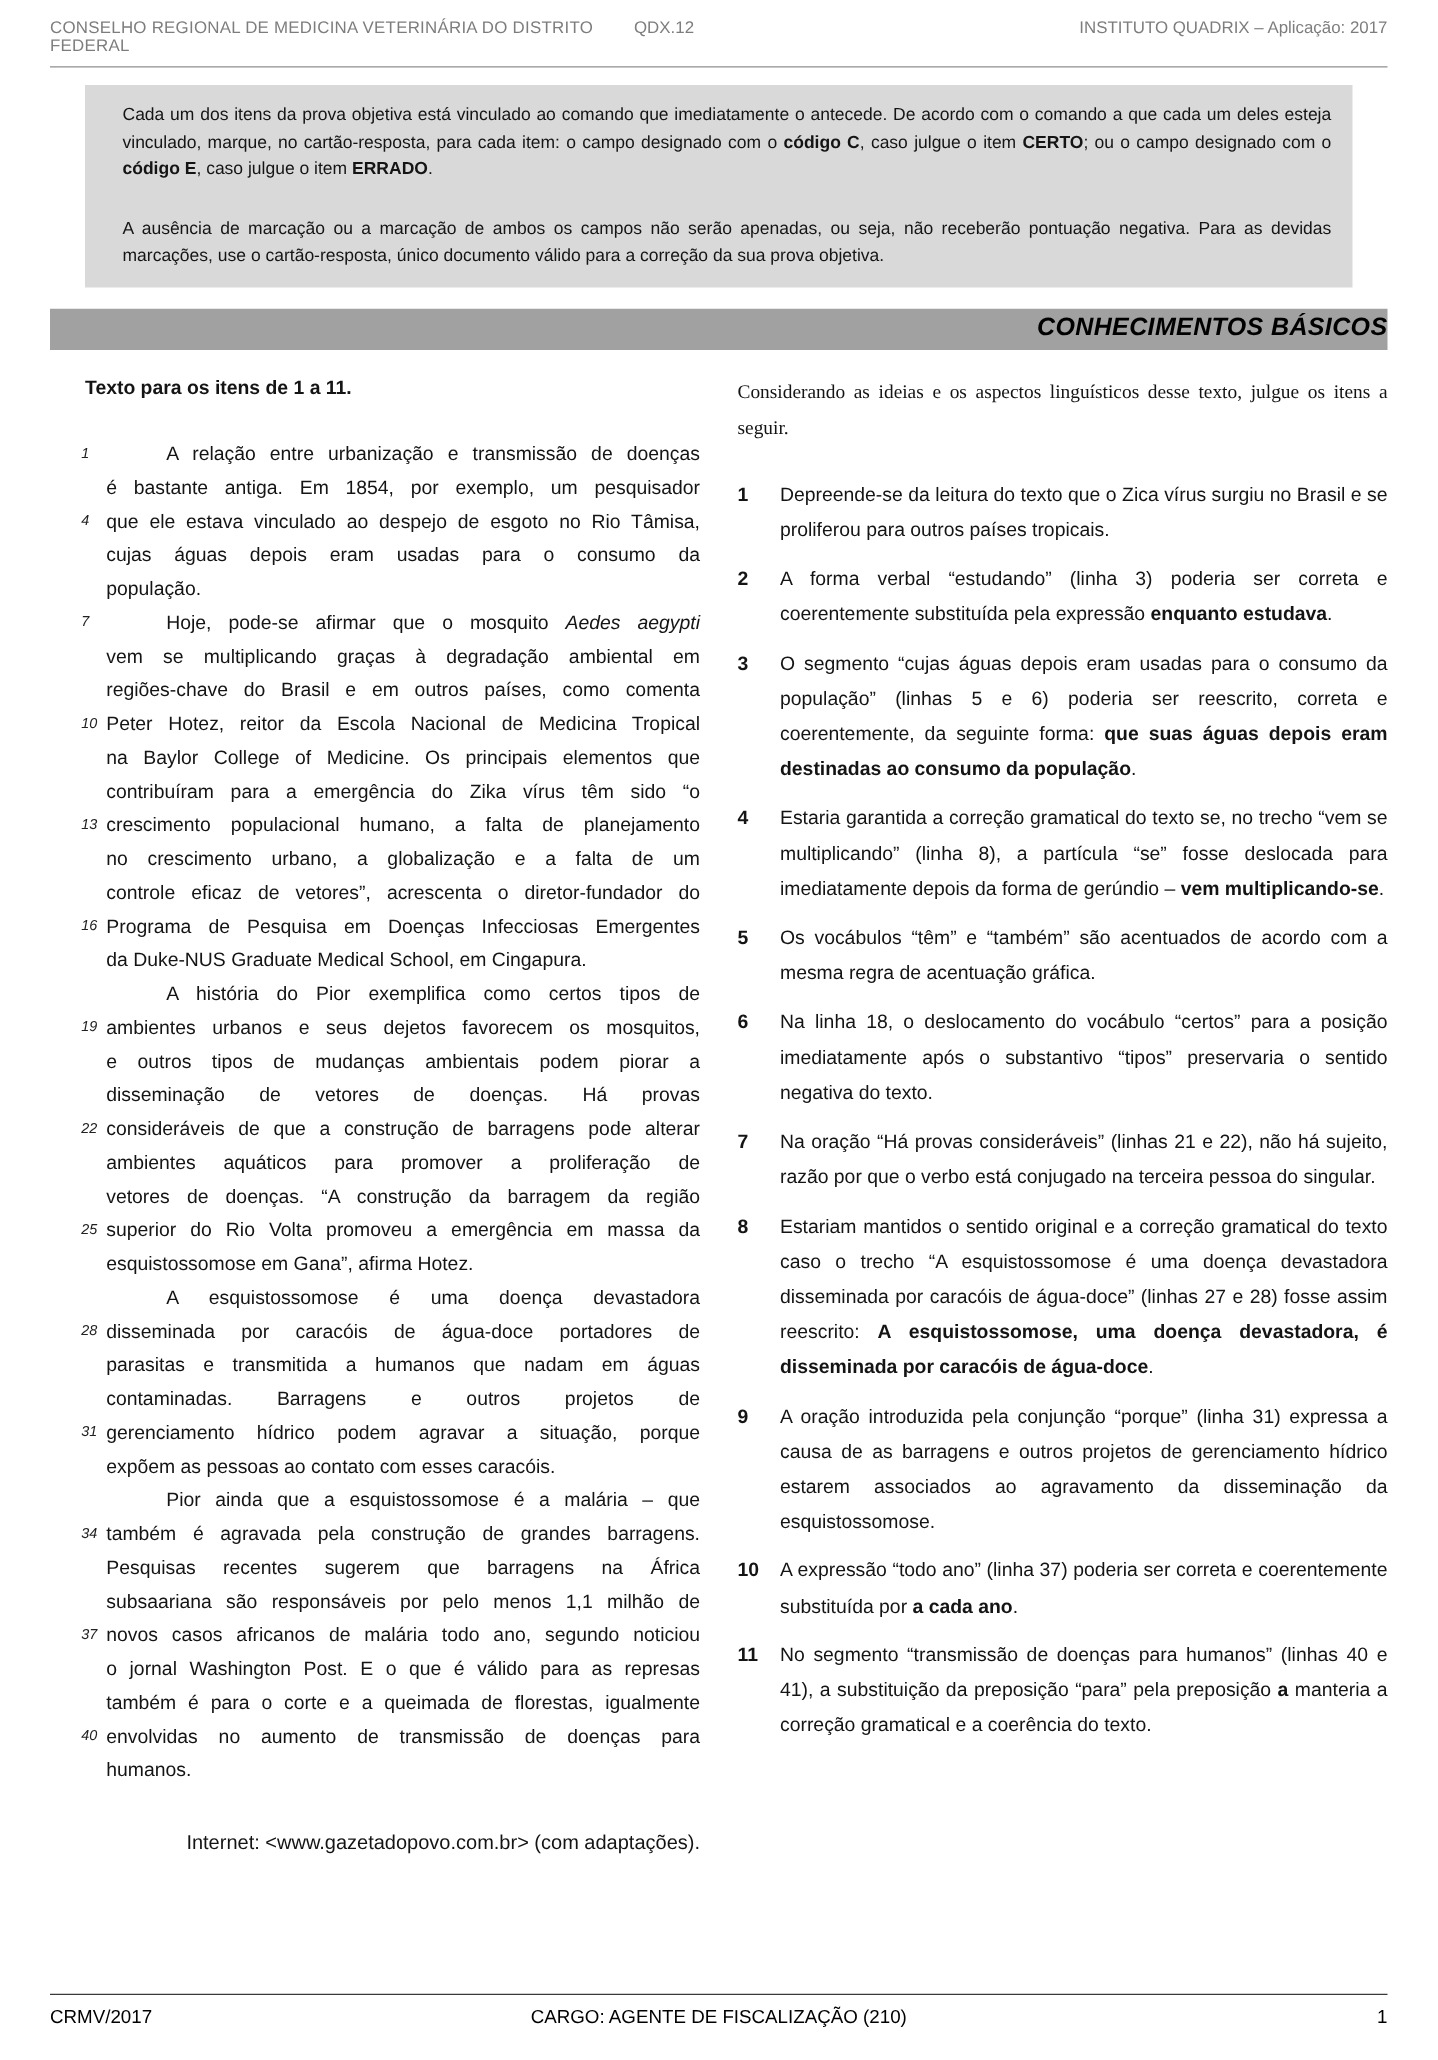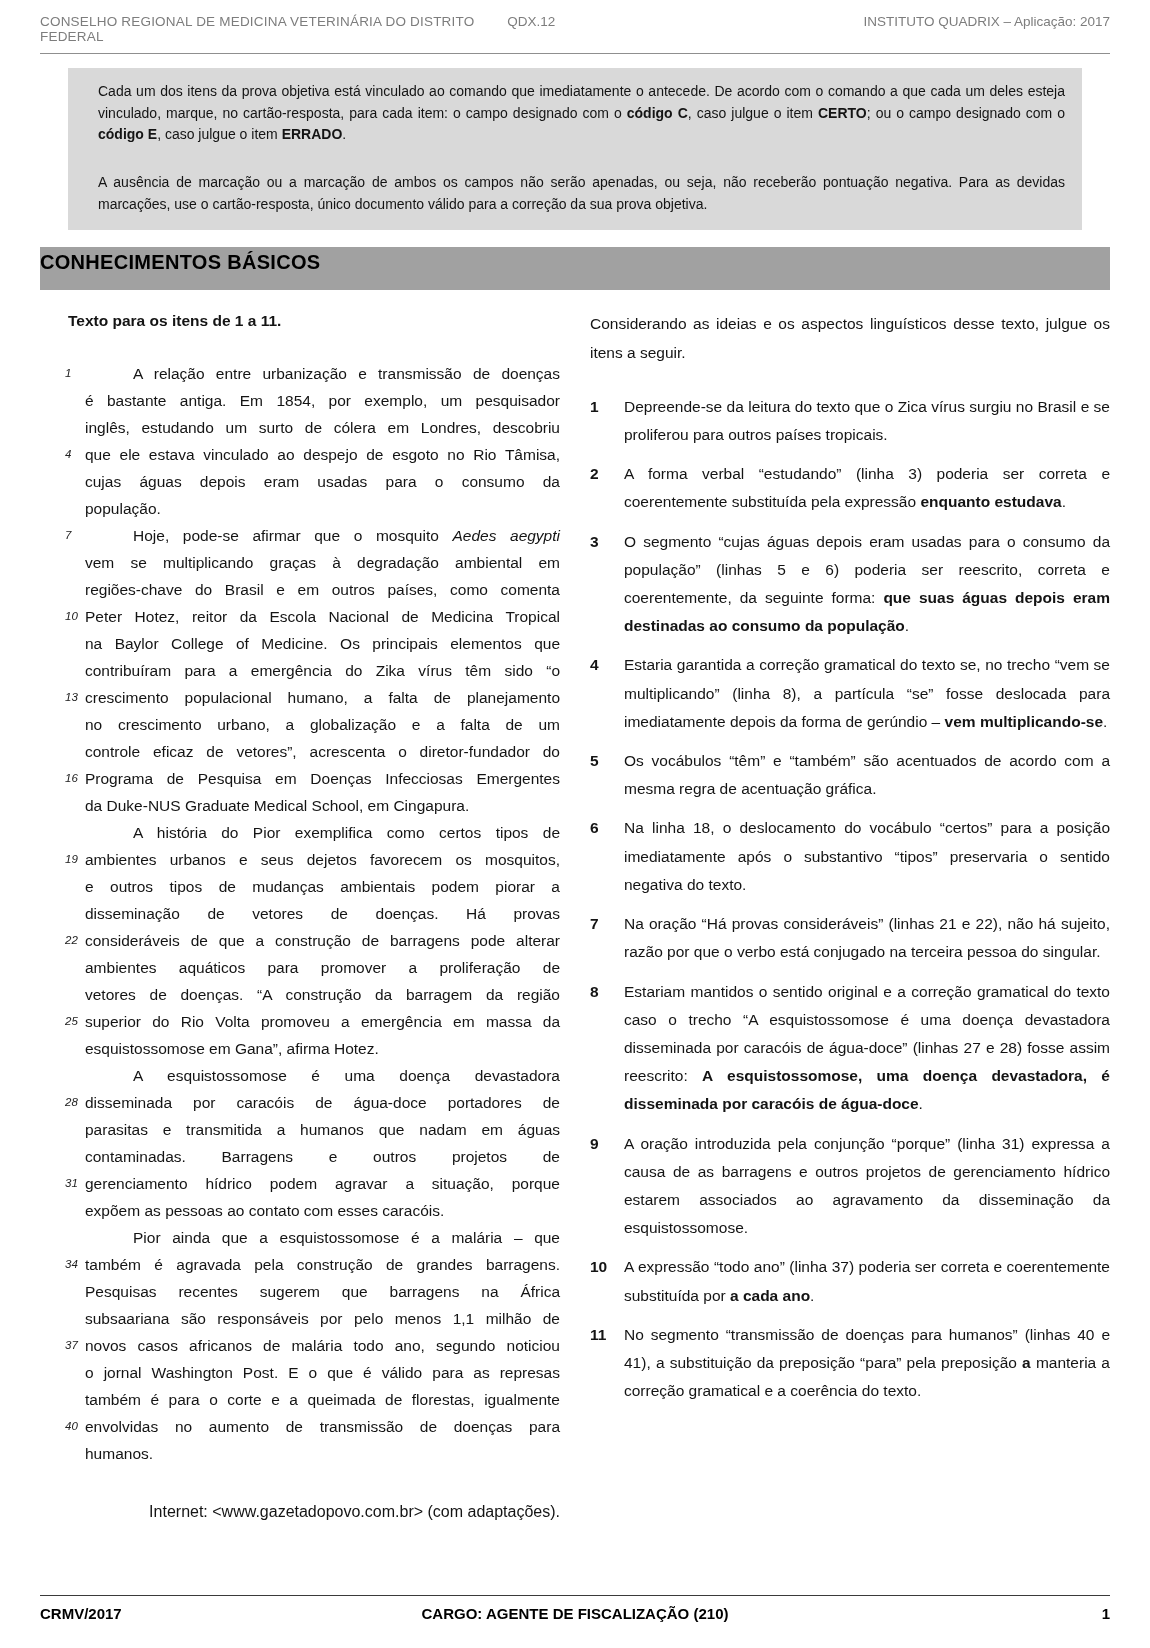--- a/index.html
+++ b/index.html
@@ -34,22 +34,23 @@
     line-height: 1.55;
     text-align: justify;
   }
   .instructions p { margin: 0; }
   .instructions p + p { margin-top: 26px; }
 
   
   .section-bar {
     margin-top: 17px;
     background: var(--section-bar-bg, #a1a1a1);
-    text-align: left;
-    padding: 4px 0 16px 0;
+    text-align: right;
+    padding: 4px 0 6px 0;
+    font-style: italic;
   }
   .section-bar span { font-weight: bold; font-size: 20px; color: #000; letter-spacing: .3px; }
 
   
   .columns { display: flex; gap: 30px; margin-top: 18px; }
   .col.left  { width: 520px; flex: none; }
   .col.right { flex: 1; min-width: 0; }
 
   .text-intro { font-weight: bold; font-size: 15.5px; margin: 4px 0 30px 0; padding-left: 28px; }
 
@@ -57,33 +58,33 @@
   .lnum  {
     flex: none; width: 45px; padding-left: 25px; box-sizing: border-box;
     font-style: italic; font-size: 11.5px; color: #222; line-height: 27px;
   }
   .ltext { flex: 1; min-width: 0; text-align: justify; text-align-last: justify; }
   .ltext.pend   { text-align-last: left; }
   .ltext.indent { text-indent: 48px; }
 
   .source { margin: 36px 0 0 0; text-align: right; font-size: 16px; }
 
-  .command { font-size: 15.5px; line-height: 1.82; text-align: justify; margin: 2px 0 26px 0; }
+  .command { font-size: 15.5px; line-height: 1.82; text-align: justify; margin: 2px 0 26px 0; font-family: Liberation Serif, serif; }
 
   .qitem { display: flex; font-size: 15.5px; line-height: 1.82; margin-bottom: 11px; }
   .qnum  { flex: none; width: 34px; font-weight: bold; }
   .qtext { flex: 1; min-width: 0; text-align: justify; }
 
   
   .doc-footer {
     position: absolute; left: 40px; right: 40px; bottom: 26px;
     border-top: 1.6px solid #3a3a3a;
     padding-top: 9px;
     display: flex; align-items: baseline;
-    font-weight: bold; font-size: 15px; color: #000;
+    font-weight: normal; font-size: 15px; color: #000;
   }
   .doc-footer .f-left   { flex: 1; text-align: left; }
   .doc-footer .f-center { flex: 2; text-align: center; }
   .doc-footer .f-right  { flex: 1; text-align: right; }
 </style>
 </head>
 <body>
 
 <div class="page">
 
@@ -110,24 +111,20 @@
       <div class="text-lines">
           <div class="tline">
             <span class="lnum">1</span>
             <span class="ltext indent">A relação entre urbanização e transmissão de doenças</span>
           </div>
           <div class="tline">
             <span class="lnum"></span>
             <span class="ltext">é bastante antiga. Em 1854, por exemplo, um pesquisador</span>
           </div>
           <div class="tline">
-            <span class="lnum"></span>
-            <span class="ltext">inglês, estudando um surto de cólera em Londres, descobriu</span>
-          </div>
-          <div class="tline">
             <span class="lnum">4</span>
             <span class="ltext">que ele estava vinculado ao despejo de esgoto no Rio Tâmisa,</span>
           </div>
           <div class="tline">
             <span class="lnum"></span>
             <span class="ltext">cujas águas depois eram usadas para o consumo da</span>
           </div>
           <div class="tline">
             <span class="lnum"></span>
             <span class="ltext pend">população.</span>

